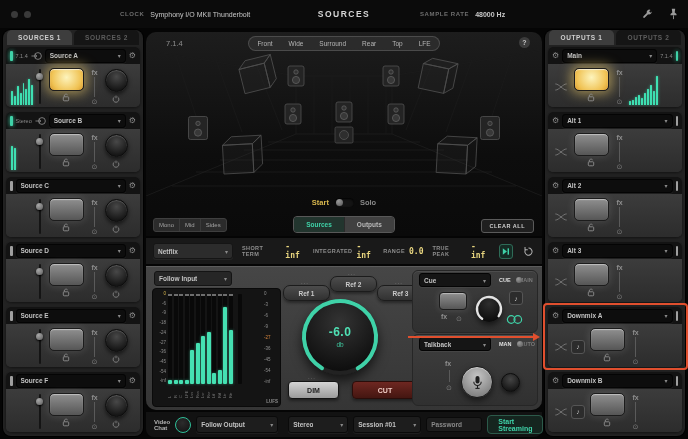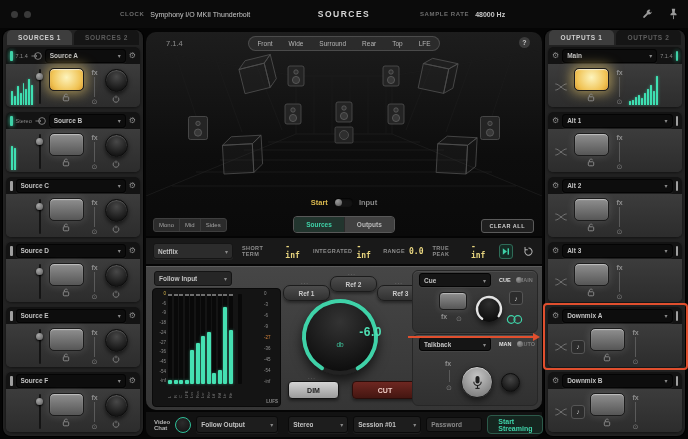--- a/index.html
+++ b/index.html
@@ -99,21 +99,21 @@
   .mpeak{position:absolute;left:0;right:0;top:0;height:1.5px;background:#6e6e6e;}
   #lufsbar{position:absolute;left:85px;top:5px;bottom:22px;width:4px;background:#090909;border-radius:1px;}
   #chlabels{position:absolute;left:15px;bottom:8px;width:66px;height:13px;display:flex;gap:1.5px;}
   .chl{width:4px;overflow:visible;display:flex;justify-content:center;}
   .chl span{writing-mode:vertical-rl;transform:rotate(180deg);font-size:4px;color:#787878;line-height:1;}
   #lufslab{position:absolute;right:2px;bottom:2px;font-size:4.5px;color:#8f8f8f;font-weight:bold;}
   .refbtn{position:absolute;width:45px;height:14px;border-radius:7px;background:linear-gradient(180deg,#4c4c4c,#323232);border:1px solid #1c1c1c;color:#c9c9c9;font-size:6.5px;font-weight:bold;display:flex;align-items:center;justify-content:center;box-shadow:0 2px 3px rgba(0,0,0,.4);}
   .dots{position:absolute;font-size:6px;color:#909090;letter-spacing:1px;line-height:1;}
   #volknob{position:absolute;left:152px;top:29px;width:84px;height:84px;}
   .knobface{position:absolute;left:4px;top:4px;width:76px;height:76px;border-radius:50%;background:radial-gradient(circle at 50% 30%,#333,#0e0e0e 75%);box-shadow:0 6px 12px rgba(0,0,0,.65),inset 0 1px 2px rgba(255,255,255,.18);}
-  #volval{position:absolute;left:0;right:0;top:30px;text-align:right;font-size:12px;font-weight:bold;color:#4fe0b4;letter-spacing:.5px;}
+  #volval{position:absolute;left:0;right:0;top:30px;text-align:center;font-size:12px;font-weight:bold;color:#4fe0b4;letter-spacing:.5px;}
   #volunit{position:absolute;left:0;right:0;top:46px;text-align:center;font-size:6.5px;color:#3fc9a0;}
   .sqbtn{position:absolute;height:16px;border-radius:4px;font-size:7px;font-weight:bold;display:flex;align-items:center;justify-content:center;border:1px solid #141414;box-shadow:0 2px 3px rgba(0,0,0,.4);}
   #dimbtn{left:142px;top:115px;width:49px;background:linear-gradient(180deg,#d4d4d4,#9b9b9b);color:#1c1c1c;}
   #cutbtn{left:206px;top:115px;width:64px;background:linear-gradient(180deg,#6e2721,#441611);color:#f0cdc6;border-color:#2a0d0a;}
   .subpanel{position:absolute;left:266px;width:124px;background:linear-gradient(180deg,#3e3e3e,#303030);border-radius:6px;border:1px solid #262626;box-shadow:inset 0 1px 0 rgba(255,255,255,.08);}
   #cuepanel{top:4px;height:61px;}
   #tbpanel{top:68px;height:70px;}
   .sphd{position:absolute;left:0;right:0;top:0;height:18px;display:flex;align-items:center;padding:0 6px;gap:4px;}
   .sphd .sel{width:62px;flex:none;height:12px;background:#151515;}
   .tgl-lab-on{font-size:5.5px;font-weight:bold;color:#e0e0e0;}
@@ -779,21 +779,21 @@
           <span class="pill">Top</span>
           <span class="pill">LFE</span>
         </div>
       </div>
       <div id="helpbtn">?</div>
       <div id="solorow">
         <span class="sololab">Start</span>
         <div class="toggle">
             <div class="tknob"></div>
           </div>
-        <span class="mutelab">Input</span>
+        <span class="mutelab">Solo</span>
       </div>
       <div id="msides">
         <span class="mside">Mono</span>
         <span class="mside">Mid</span>
         <span class="mside">Sides</span>
       </div>
       <div id="dispmodes">
         <div class="modegrp">
           <span class="modebtn on">Sources</span>
           <span class="modebtn off">Outputs</span>

